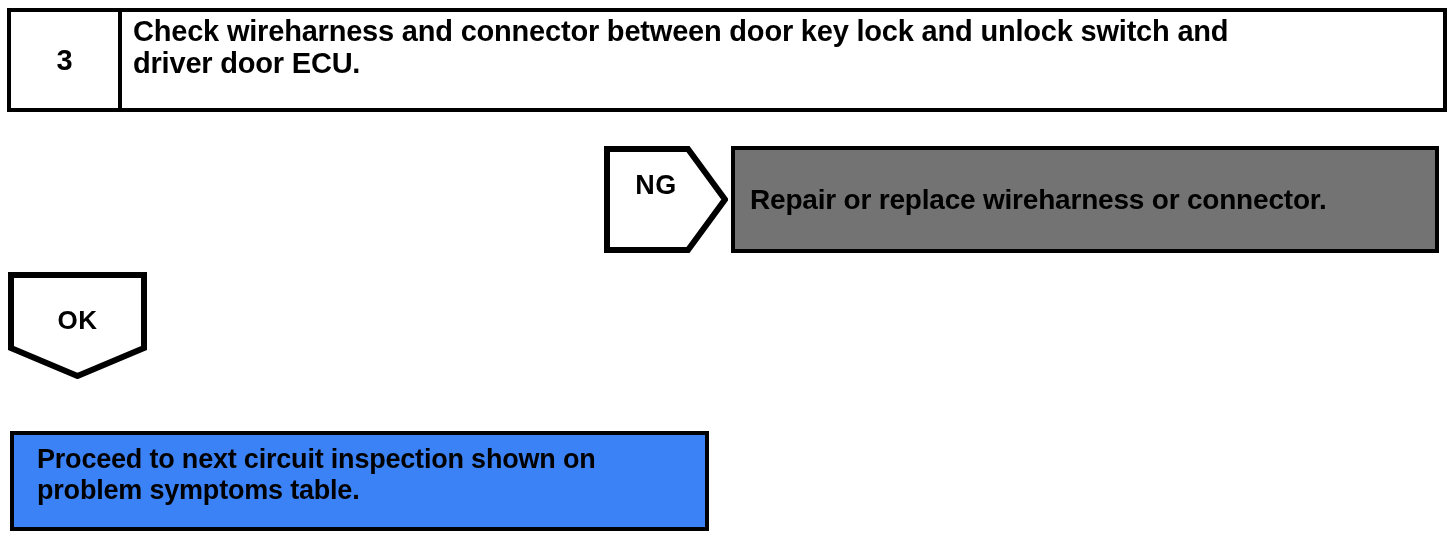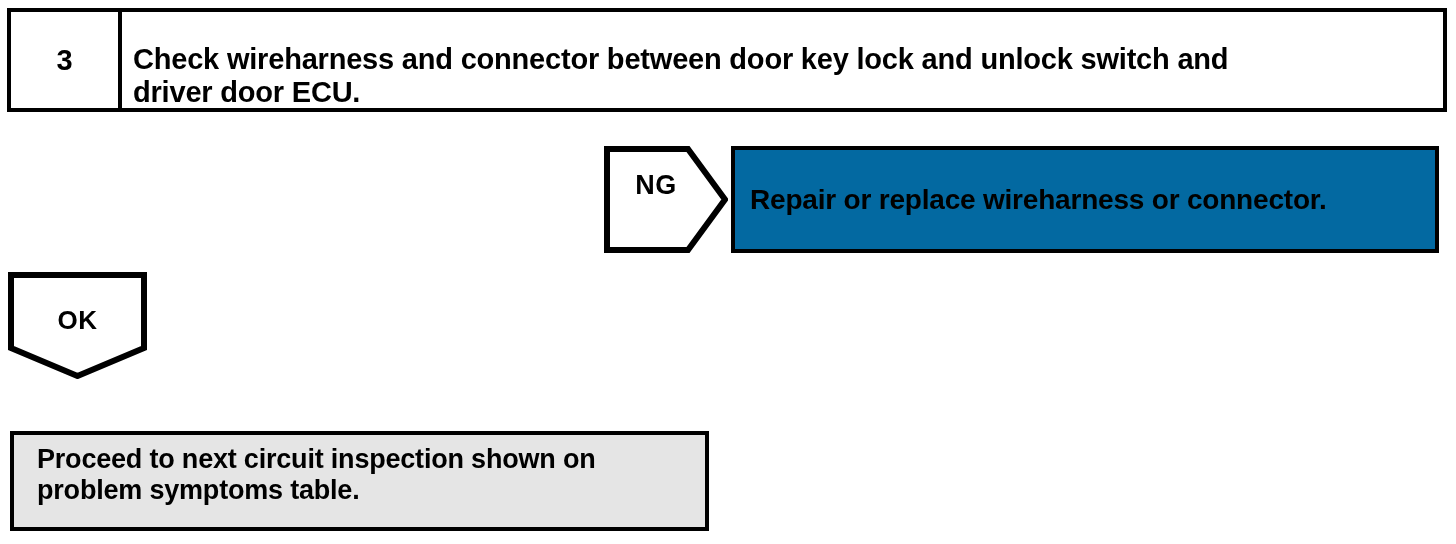--- a/index.html
+++ b/index.html
@@ -53,22 +53,22 @@
     font-weight: bold;
     letter-spacing: 0px;
     line-height: 1;
   }
   .step-body-cell {
     flex: 1 1 auto;
     box-sizing: border-box;
     padding-left: 11px;
     padding-right: 8px;
     display: flex;
-    align-items: flex-end;
-    padding-top: 13px;
+    align-items: flex-start;
+    padding-top: 3px;
   }
   .step-body-text {
     font-size: 29px;
     font-weight: bold;
     line-height: 1.12;
     letter-spacing: -0.2px;
     white-space: pre-line;
     text-align: left;
   }
 
@@ -101,21 +101,21 @@
   }
 
   .ng-result-box {
     position: absolute;
     left: 731px;
     top: 146px;
     width: 708px;
     height: 107px;
     box-sizing: border-box;
     border: 4px solid #000000;
-    background: #0369a1;
+    background: #737373;
     display: flex;
     align-items: center;
     padding-left: 15px;
     padding-right: 10px;
   }
   .ng-result-text {
     font-size: 28px;
     font-weight: bold;
     line-height: 1.12;
     letter-spacing: -0.2px;
@@ -152,21 +152,21 @@
 
   
   .outcome-box {
     position: absolute;
     left: 10px;
     top: 431px;
     width: 699px;
     height: 100px;
     box-sizing: border-box;
     border: 4px solid #000000;
-    background: #e5e5e5;
+    background: #3b82f6;
     padding-left: 23px;
     padding-right: 10px;
     padding-top: 9px;
     display: flex;
     align-items: flex-start;
   }
   .outcome-text {
     font-size: 27px;
     font-weight: bold;
     line-height: 1.14;

